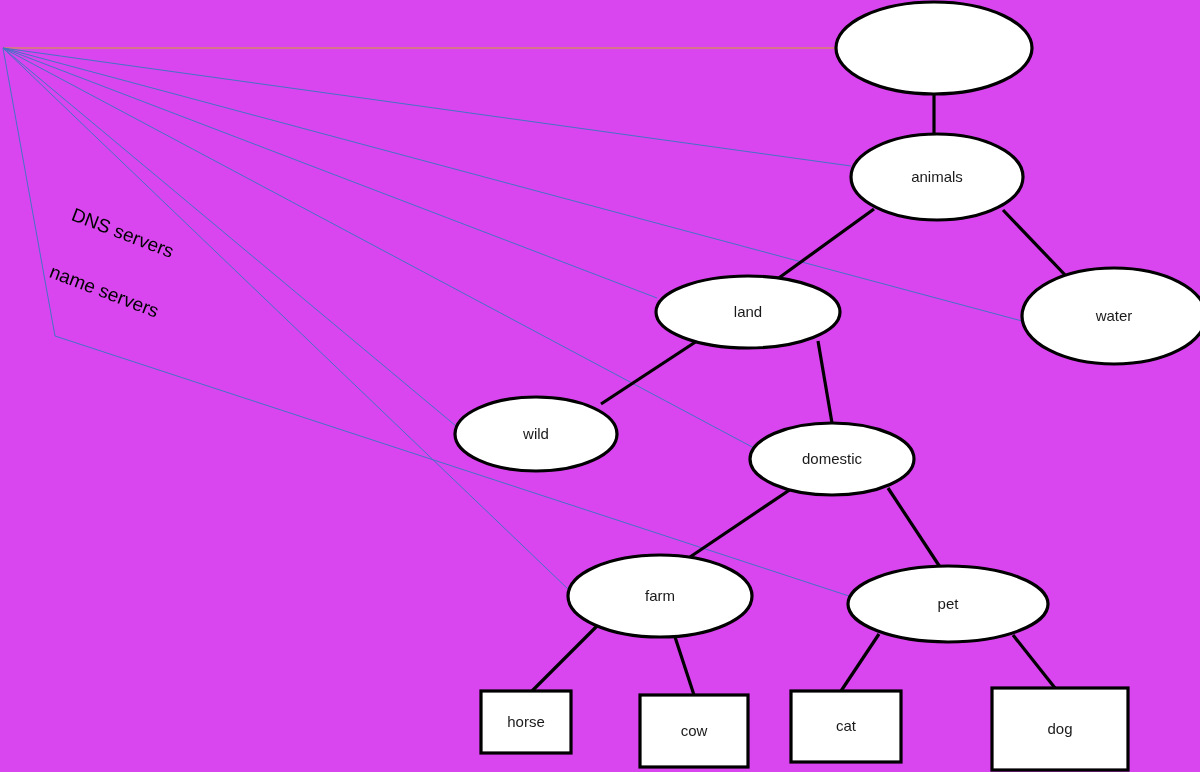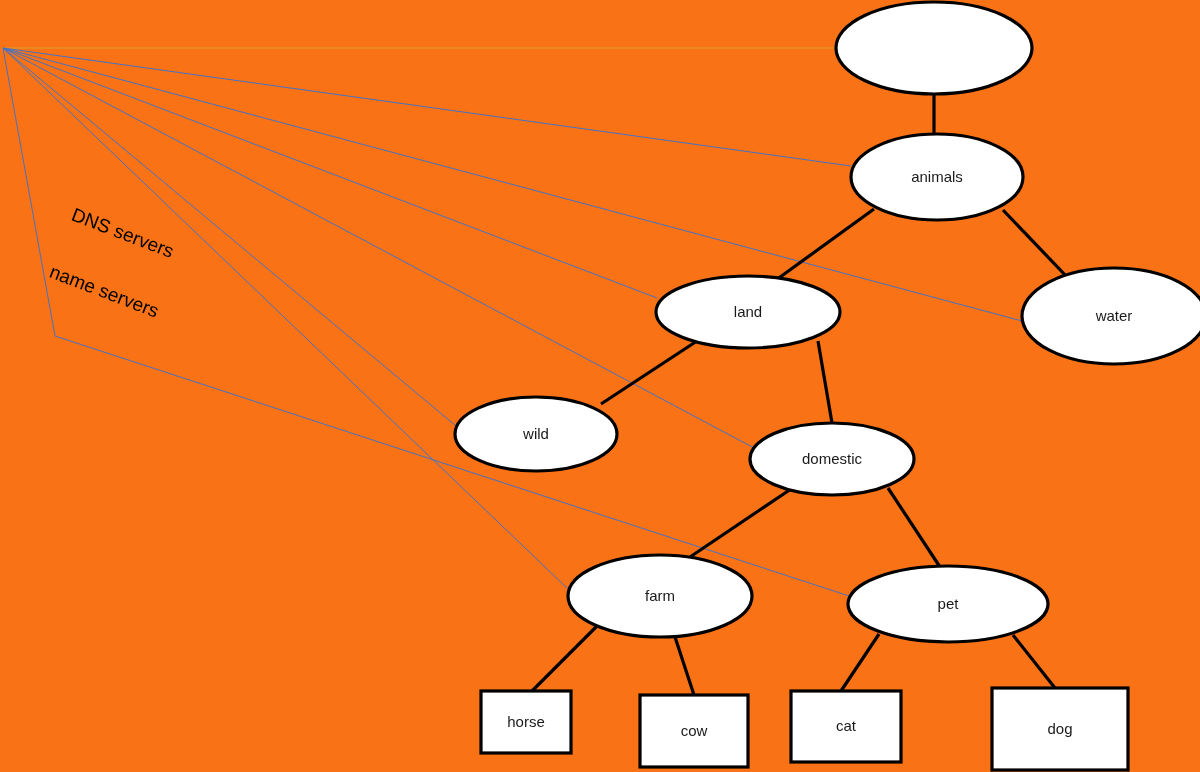--- a/index.html
+++ b/index.html
@@ -9,21 +9,21 @@
     background: #ffffff;
   }
   body {
     font-family: "Liberation Sans", sans-serif;
   }
   #canvas-wrap {
     position: relative;
     width: 1200px;
     height: 772px;
     overflow: hidden;
-    background: #f97316;
+    background: #d946ef;
   }
   svg#diagram {
     position: absolute;
     left: 0;
     top: 0;
     width: 1200px;
     height: 772px;
     display: block;
   }
   .node-shape {

